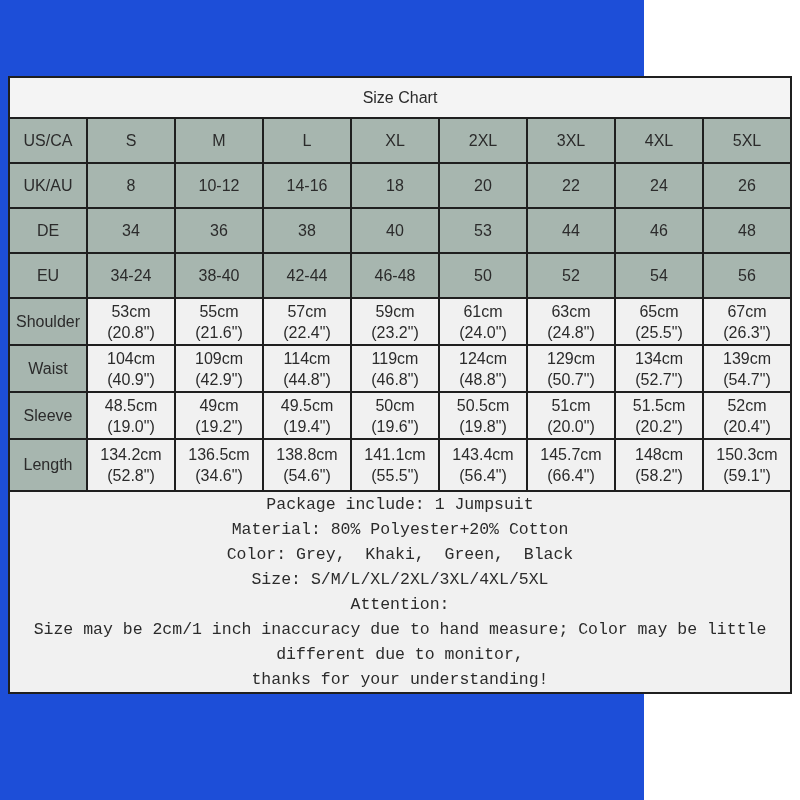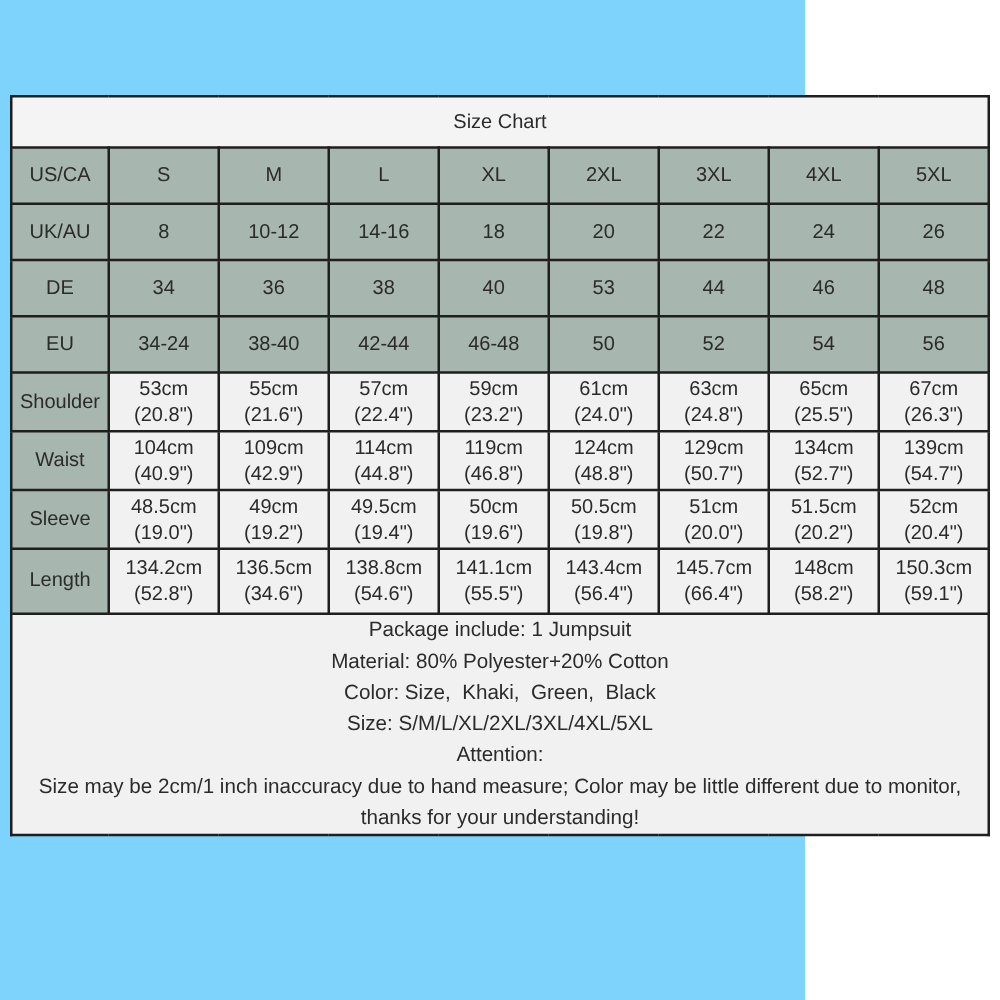--- a/index.html
+++ b/index.html
@@ -4,21 +4,21 @@
 <style>
   html, body {
     margin: 0;
     padding: 0;
     background: #ffffff;
   }
   .page {
     position: relative;
     width: 644px;
     height: 800px;
-    background: #7dd3fc;
+    background: #1d4ed8;
     font-family: "Liberation Sans", sans-serif;
     color: var(--text, #2b2b2b);
   }
   table.size-chart {
     position: absolute;
     left: 8px;
     top: 76px;
     width: 784px;
     border-collapse: collapse;
     table-layout: fixed;
@@ -47,20 +47,21 @@
   td.measurecell {
     background: var(--cell-bg, #f1f1f1);
     white-space: pre-line;
     line-height: 21px;
   }
   td.notes-cell {
     background: var(--cell-bg, #f1f1f1);
     text-align: left;
     vertical-align: top;
     padding: 5px 10px 6px 10px;
+    font-family: Liberation Mono, monospace;
   }
   .note-line {
     font-size: 16.5px;
     line-height: 25px;
     white-space: pre-wrap;
     color: var(--text, #2b2b2b);
   }
 </style>
 </head>
 <body>
@@ -203,21 +204,21 @@
 (58.2")</td>
           <td class="measurecell">150.3cm
 (59.1")</td>
         </tr>
       </tbody>
     <tbody>
       <tr>
         <td class="notes-cell" colspan="9">
             <div class="note-line">Package include: 1 Jumpsuit</div>
             <div class="note-line">Material: 80% Polyester+20% Cotton</div>
-            <div class="note-line">Color: Size,  Khaki,  Green,  Black</div>
+            <div class="note-line">Color: Grey,  Khaki,  Green,  Black</div>
             <div class="note-line">Size: S/M/L/XL/2XL/3XL/4XL/5XL</div>
             <div class="note-line">Attention:</div>
             <div class="note-line">Size may be 2cm/1 inch inaccuracy due to hand measure; Color may be little different due to monitor,</div>
             <div class="note-line">thanks for your understanding!</div>
           </td>
       </tr>
     </tbody>
   </table>
 </div>
 

